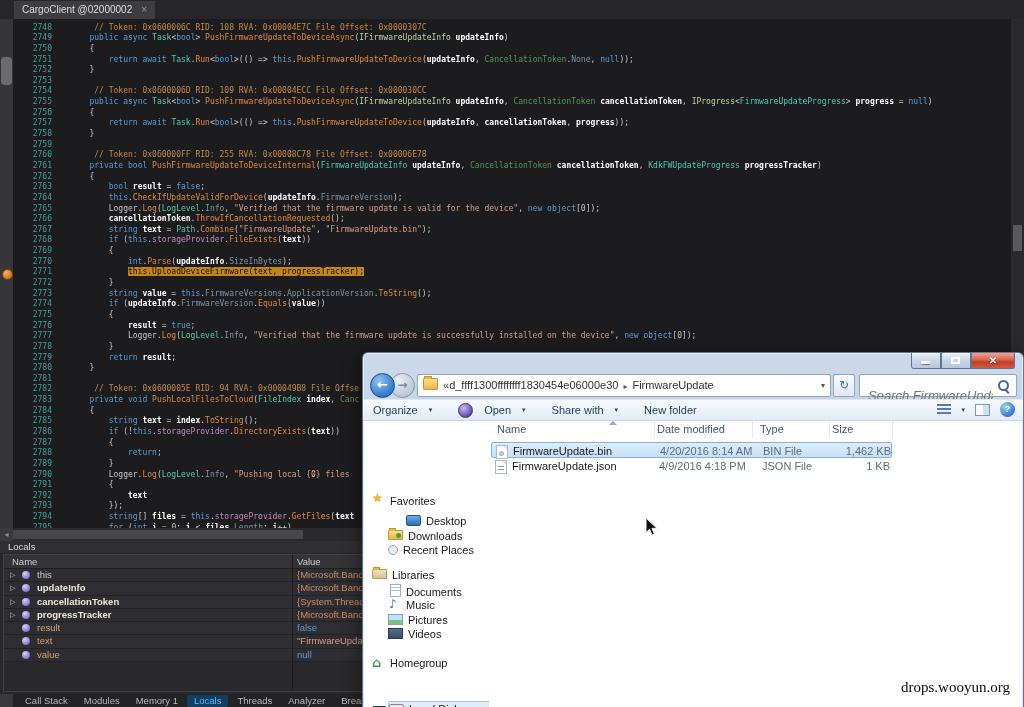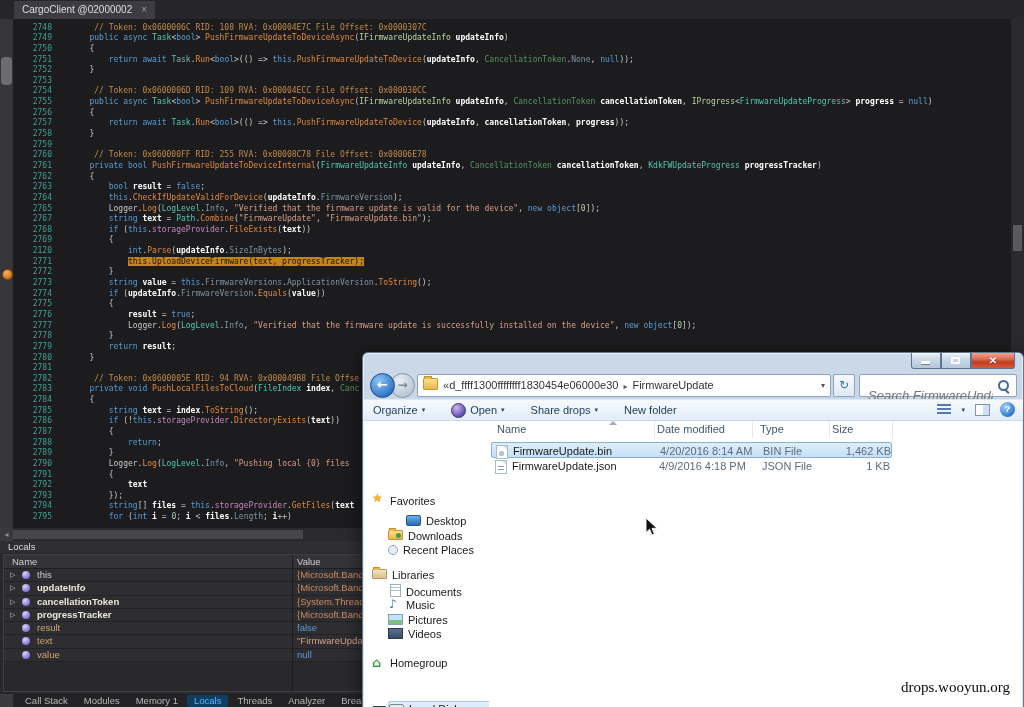--- a/index.html
+++ b/index.html
@@ -95,21 +95,21 @@
     border:1px solid #8da5bd;border-radius:2px;}
   .searchbox input{position:absolute;left:6px;top:11px;width:125px;height:17px;border:none;outline:none;
     font-style:italic;font-size:13px;color:#8a8a8a;font-family:"Liberation Sans",sans-serif;background:transparent;}
   .mag{position:absolute;right:7px;top:5px;width:7px;height:7px;border:2px solid #41699b;border-radius:50%;}
   .mag::after{content:"";position:absolute;left:6px;top:7px;width:5px;height:2px;background:#41699b;
     transform:rotate(45deg);transform-origin:0 0;}
 
   .toolbar{position:absolute;left:0;top:46px;width:660px;height:22px;
     background:linear-gradient(#f6fafd,#e2ecf7);border-top:1px solid #dfe9f3;border-bottom:1px solid #cdd9e6;
     display:flex;align-items:center;padding-left:10px;box-sizing:border-box;gap:26px;}
-  .tb-item{color:#1f3c5c;font-size:11px;white-space:nowrap;display:flex;align-items:center;gap:4px;text-align:right;}
+  .tb-item{color:#1f3c5c;font-size:11px;white-space:nowrap;display:flex;align-items:center;gap:11px;text-align:right;}
   .tb-dd{font-size:7px;color:#33475e;font-family:"DejaVu Sans",sans-serif;}
   .orb{display:inline-block;width:13px;height:13px;border-radius:50%;
     background:radial-gradient(circle at 35% 30%,#c9b9f2,#5f46b0 75%,#40307a);border:1px solid #40307a;}
   .tb-right{position:absolute;right:8px;top:3px;display:flex;align-items:center;gap:10px;}
   .views-ic{width:14px;height:12px;background:repeating-linear-gradient(#5b79a8 0 2px,transparent 2px 4px);}
   .pane-ic{width:15px;height:12px;border:1px solid #7d96b5;background:linear-gradient(90deg,#fff 55%,#cfe0f2 55%);box-sizing:border-box;}
   .help-orb{width:15px;height:15px;border-radius:50%;background:radial-gradient(circle at 35% 30%,#9fd0f8,#2a71c8 75%,#174f92);
     color:#fff;font-size:9px;font-weight:bold;text-align:center;line-height:15px;}
 
   .content{position:absolute;left:1px;top:68px;width:658px;bottom:0;background:#fff;overflow:hidden;}
@@ -182,24 +182,25 @@
         <div class="cl"><span class="ln">2756</span><span class="code"><span class="sg-n">   {</span></span></div>
         <div class="cl"><span class="ln">2757</span><span class="code"><span class="sg-n">       </span><span class="sg-k">return</span><span class="sg-n"> </span><span class="sg-k">await</span><span class="sg-n"> </span><span class="sg-t">Task</span><span class="sg-n">.</span><span class="sg-m">Run</span><span class="sg-n">&lt;</span><span class="sg-k">bool</span><span class="sg-n">&gt;(() =&gt; </span><span class="sg-k">this</span><span class="sg-n">.</span><span class="sg-m">PushFirmwareUpdateToDevice</span><span class="sg-n">(</span><span class="sg-p">updateInfo</span><span class="sg-n">, </span><span class="sg-p">cancellationToken</span><span class="sg-n">, </span><span class="sg-p">progress</span><span class="sg-n">));</span></span></div>
         <div class="cl"><span class="ln">2758</span><span class="code"><span class="sg-n">   }</span></span></div>
         <div class="cl"><span class="ln">2759</span><span class="code"><span class="sg-n"></span></span></div>
         <div class="cl"><span class="ln">2760</span><span class="code"><span class="sg-c">    // Token: 0x060000FF RID: 255 RVA: 0x00008C78 File Offset: 0x00006E78</span></span></div>
         <div class="cl"><span class="ln">2761</span><span class="code"><span class="sg-n">   </span><span class="sg-k">private</span><span class="sg-n"> </span><span class="sg-k">bool</span><span class="sg-n"> </span><span class="sg-m">PushFirmwareUpdateToDeviceInternal</span><span class="sg-n">(</span><span class="sg-t">FirmwareUpdateInfo</span><span class="sg-n"> </span><span class="sg-p">updateInfo</span><span class="sg-n">, </span><span class="sg-g">CancellationToken</span><span class="sg-n"> </span><span class="sg-p">cancellationToken</span><span class="sg-n">, </span><span class="sg-t">KdkFWUpdateProgress</span><span class="sg-n"> </span><span class="sg-p">progressTracker</span><span class="sg-n">)</span></span></div>
         <div class="cl"><span class="ln">2762</span><span class="code"><span class="sg-n">   {</span></span></div>
         <div class="cl"><span class="ln">2763</span><span class="code"><span class="sg-n">       </span><span class="sg-k">bool</span><span class="sg-n"> </span><span class="sg-p">result</span><span class="sg-n"> = </span><span class="sg-k">false</span><span class="sg-n">;</span></span></div>
         <div class="cl"><span class="ln">2764</span><span class="code"><span class="sg-n">       </span><span class="sg-k">this</span><span class="sg-n">.</span><span class="sg-m">CheckIfUpdateValidForDevice</span><span class="sg-n">(</span><span class="sg-p">updateInfo</span><span class="sg-n">.</span><span class="sg-r">FirmwareVersion</span><span class="sg-n">);</span></span></div>
         <div class="cl"><span class="ln">2765</span><span class="code"><span class="sg-n">       Logger.</span><span class="sg-m">Log</span><span class="sg-n">(</span><span class="sg-t">LogLevel</span><span class="sg-n">.</span><span class="sg-r">Info</span><span class="sg-n">, </span><span class="sg-s">"Verified that the firmware update is valid for the device"</span><span class="sg-n">, </span><span class="sg-k">new</span><span class="sg-n"> </span><span class="sg-k">object</span><span class="sg-n">[</span><span class="sg-u">0</span><span class="sg-n">]);</span></span></div>
+        <div class="cl"><span class="ln">2766</span><span class="code"><span class="sg-n">       </span><span class="sg-p">cancellationToken</span><span class="sg-n">.</span><span class="sg-m">ThrowIfCancellationRequested</span><span class="sg-n">();</span></span></div>
         <div class="cl"><span class="ln">2767</span><span class="code"><span class="sg-n">       </span><span class="sg-k">string</span><span class="sg-n"> </span><span class="sg-p">text</span><span class="sg-n"> = </span><span class="sg-t">Path</span><span class="sg-n">.</span><span class="sg-m">Combine</span><span class="sg-n">(</span><span class="sg-s">"FirmwareUpdate"</span><span class="sg-n">, </span><span class="sg-s">"FirmwareUpdate.bin"</span><span class="sg-n">);</span></span></div>
         <div class="cl"><span class="ln">2768</span><span class="code"><span class="sg-n">       </span><span class="sg-k">if</span><span class="sg-n"> (</span><span class="sg-k">this</span><span class="sg-n">.</span><span class="sg-f">storageProvider</span><span class="sg-n">.</span><span class="sg-m">FileExists</span><span class="sg-n">(</span><span class="sg-p">text</span><span class="sg-n">))</span></span></div>
         <div class="cl"><span class="ln">2769</span><span class="code"><span class="sg-n">       {</span></span></div>
-        <div class="cl"><span class="ln">2120</span><span class="code"><span class="sg-n">           </span><span class="sg-k">int</span><span class="sg-n">.</span><span class="sg-m">Parse</span><span class="sg-n">(</span><span class="sg-p">updateInfo</span><span class="sg-n">.</span><span class="sg-r">SizeInBytes</span><span class="sg-n">);</span></span></div>
+        <div class="cl"><span class="ln">2770</span><span class="code"><span class="sg-n">           </span><span class="sg-k">int</span><span class="sg-n">.</span><span class="sg-m">Parse</span><span class="sg-n">(</span><span class="sg-p">updateInfo</span><span class="sg-n">.</span><span class="sg-r">SizeInBytes</span><span class="sg-n">);</span></span></div>
         <div class="cl"><span class="ln">2771</span><span class="code"><span class="sg-n">           </span><span class="sg-h">this.UploadDeviceFirmware(text, progressTracker);</span></span></div>
         <div class="cl"><span class="ln">2772</span><span class="code"><span class="sg-n">       }</span></span></div>
         <div class="cl"><span class="ln">2773</span><span class="code"><span class="sg-n">       </span><span class="sg-k">string</span><span class="sg-n"> </span><span class="sg-p">value</span><span class="sg-n"> = </span><span class="sg-k">this</span><span class="sg-n">.</span><span class="sg-r">FirmwareVersions</span><span class="sg-n">.</span><span class="sg-r">ApplicationVersion</span><span class="sg-n">.</span><span class="sg-m">ToString</span><span class="sg-n">();</span></span></div>
         <div class="cl"><span class="ln">2774</span><span class="code"><span class="sg-n">       </span><span class="sg-k">if</span><span class="sg-n"> (</span><span class="sg-p">updateInfo</span><span class="sg-n">.</span><span class="sg-r">FirmwareVersion</span><span class="sg-n">.</span><span class="sg-m">Equals</span><span class="sg-n">(</span><span class="sg-p">value</span><span class="sg-n">))</span></span></div>
         <div class="cl"><span class="ln">2775</span><span class="code"><span class="sg-n">       {</span></span></div>
         <div class="cl"><span class="ln">2776</span><span class="code"><span class="sg-n">           </span><span class="sg-p">result</span><span class="sg-n"> = </span><span class="sg-k">true</span><span class="sg-n">;</span></span></div>
         <div class="cl"><span class="ln">2777</span><span class="code"><span class="sg-n">           Logger.</span><span class="sg-m">Log</span><span class="sg-n">(</span><span class="sg-t">LogLevel</span><span class="sg-n">.</span><span class="sg-r">Info</span><span class="sg-n">, </span><span class="sg-s">"Verified that the firmware update is successfully installed on the device"</span><span class="sg-n">, </span><span class="sg-k">new</span><span class="sg-n"> </span><span class="sg-k">object</span><span class="sg-n">[</span><span class="sg-u">0</span><span class="sg-n">]);</span></span></div>
         <div class="cl"><span class="ln">2778</span><span class="code"><span class="sg-n">       }</span></span></div>
         <div class="cl"><span class="ln">2779</span><span class="code"><span class="sg-n">       </span><span class="sg-k">return</span><span class="sg-n"> </span><span class="sg-p">result</span><span class="sg-n">;</span></span></div>
         <div class="cl"><span class="ln">2780</span><span class="code"><span class="sg-n">   }</span></span></div>
@@ -332,21 +333,21 @@
         <div class="tb-item">
           <span>Organize</span>
           <span class="tb-dd">▾</span>
         </div>
         <div class="tb-item">
           <span class="orb"></span>
           <span>Open</span>
           <span class="tb-dd">▾</span>
         </div>
         <div class="tb-item">
-          <span>Share drops</span>
+          <span>Share with</span>
           <span class="tb-dd">▾</span>
         </div>
         <div class="tb-item">
           <span>New folder</span>
         </div>
       </div>
     <div class="tb-right" style="top:49px;">
       <div class="views-ic"></div>
       <div class="tb-dd">▾</div>
       <div class="pane-ic"></div>

